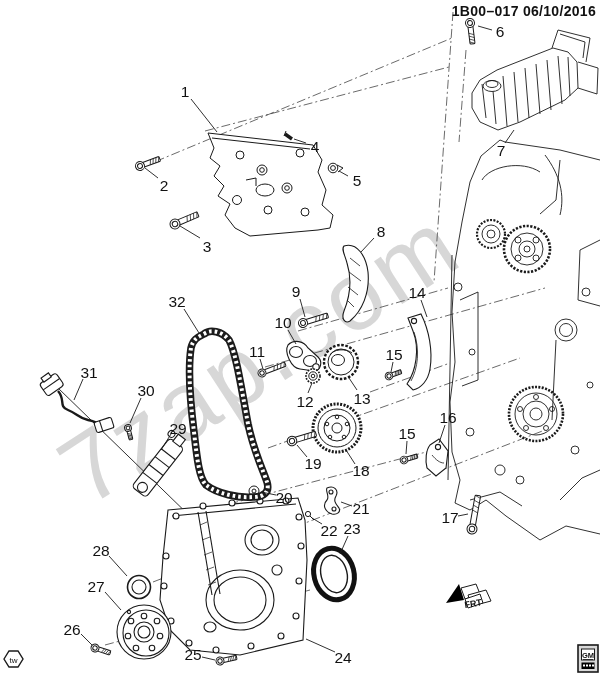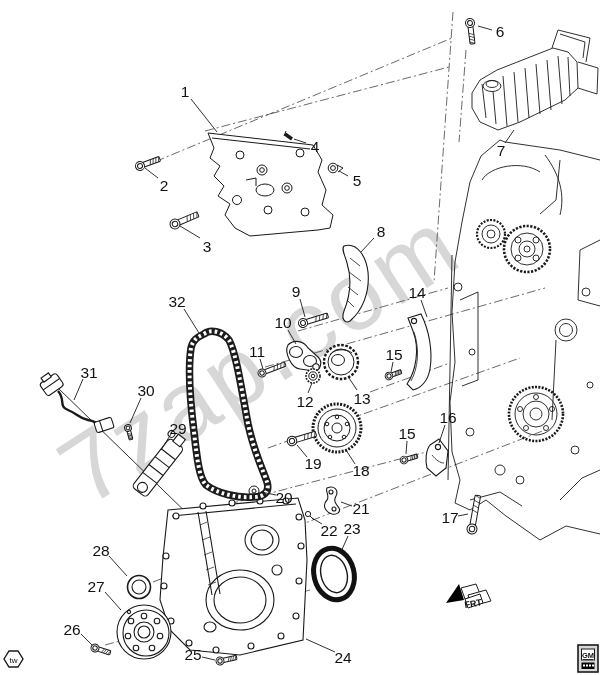--- a/index.html
+++ b/index.html
@@ -12,20 +12,21 @@
   svg .ln{stroke:#1a1a1a;fill:none;}
   svg .thin{stroke-width:.9;}
   svg .dd{stroke:#444;stroke-width:.8;fill:none;stroke-dasharray:9 3 2 3;}
   svg .wp{fill:#fff;stroke:#1a1a1a;}
 </style>
 </head>
 <body>
 
 <div id="stage">
 
+  <div class="hdr">1B00–017  06/10/2016</div>
 
   <svg width="600" height="675" viewBox="0 0 600 675" xmlns="http://www.w3.org/2000/svg">
 
     <text x="88" y="508" transform="rotate(-33 88 508)" font-size="97" letter-spacing="4" opacity="0.65" font-family="Liberation Sans, sans-serif" fill="#c2c2c2">7zap.com</text>
 
     <g>
       <line class="dd" x1="140" y1="168" x2="452" y2="38"></line>
       <line class="dd" x1="205" y1="131" x2="449" y2="67"></line>
       <line class="dd" x1="453" y1="12" x2="434" y2="282"></line>
       <line class="dd" x1="466" y1="50" x2="459" y2="142"></line>

